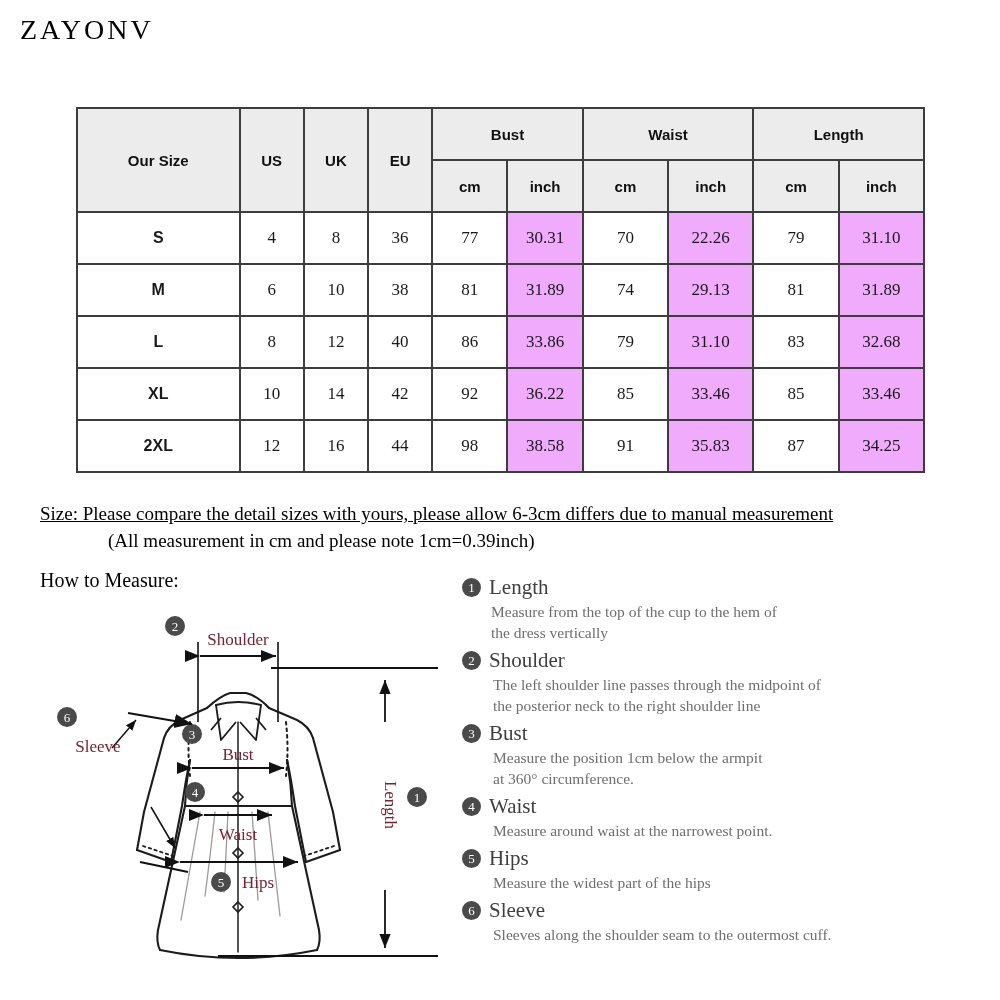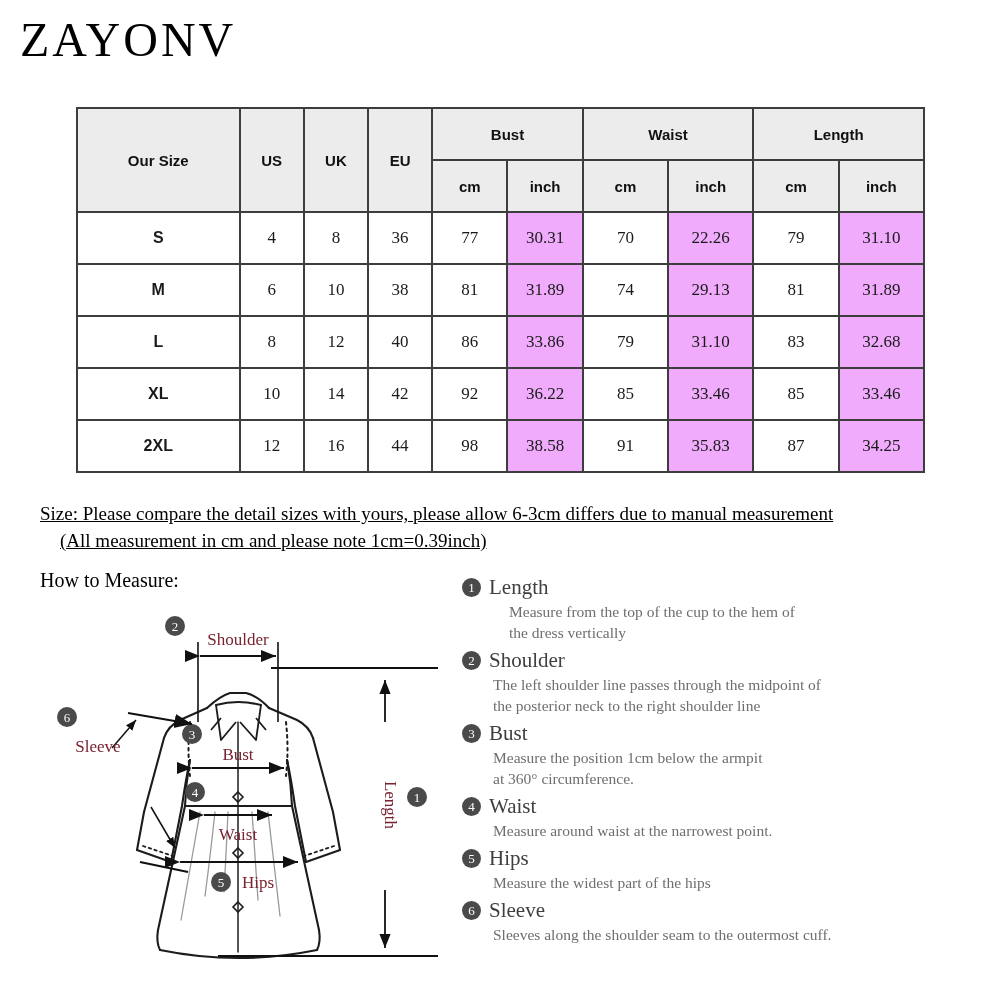--- a/index.html
+++ b/index.html
@@ -15,21 +15,21 @@
     color: #000;
     overflow: hidden;
   }
 
   
   .brand {
     position: absolute;
     left: 20px;
     top: 16px;
     font-family: "Liberation Serif", serif;
-    font-size: 48px;
+    font-size: 28px;
     letter-spacing: 3px;
     color: #000;
     line-height: 1;
   }
 
   
   .table-wrap {
     position: absolute;
     left: 76px;
     top: 107px;
@@ -78,21 +78,21 @@
     position: absolute;
     left: 40px;
     top: 500px;
     width: 940px;
     font-family: "Liberation Serif", serif;
     font-size: 19px;
     line-height: 27px;
     color: #000;
   }
   .notes .line1 { text-decoration: underline; display: inline-block; }
-  .notes .line2 { text-decoration: underline; display: inline-block; margin-left: 20px; }
+  .notes .line2 { display: inline-block; margin-left: 68px; }
 
   
   .howto-title {
     position: absolute;
     left: 40px;
     top: 569px;
     font-family: "Liberation Serif", serif;
     font-size: 20px;
     color: #000;
   }
@@ -138,21 +138,21 @@
     color: #3f3f3f;
   }
   .legend .desc {
     font-family: "Liberation Serif", serif;
     font-size: 15.5px;
     line-height: 21px;
     color: #6e6e6e;
     margin-left: 31px;
     margin-top: 1px;
   }
-  .legend .desc.indent { margin-left: 47px; }
+  .legend .desc.indent { margin-left: 29px; }
 </style>
 </head>
 <body>
 
 <div class="brand">ZAYONV</div>
 
 <div class="table-wrap">
   <table class="size-table">
     <thead>
       <tr>

